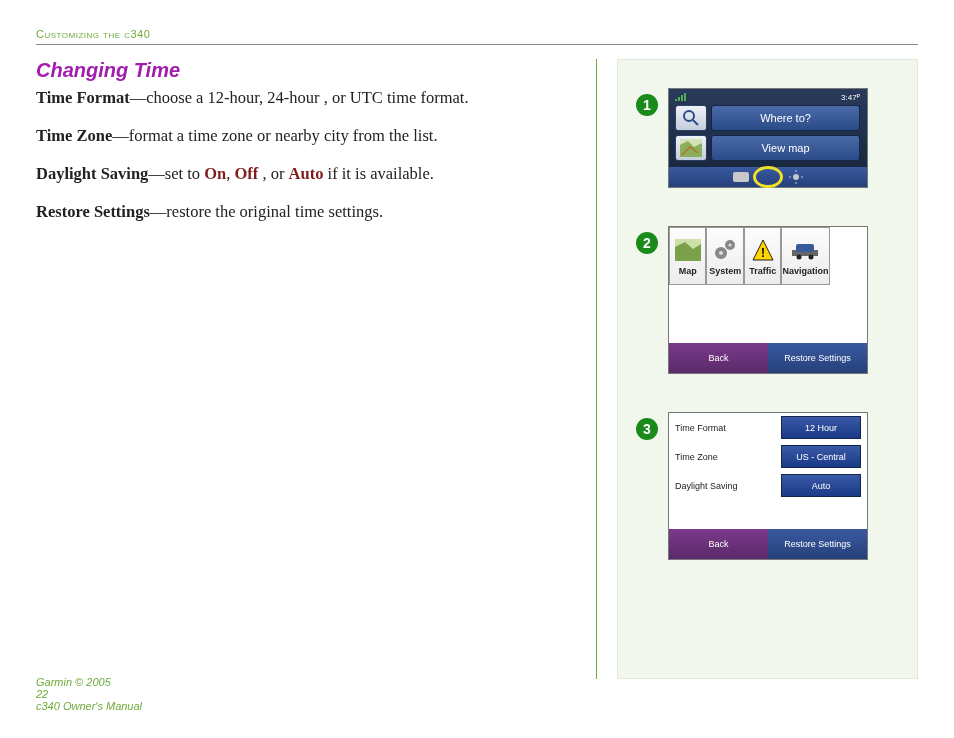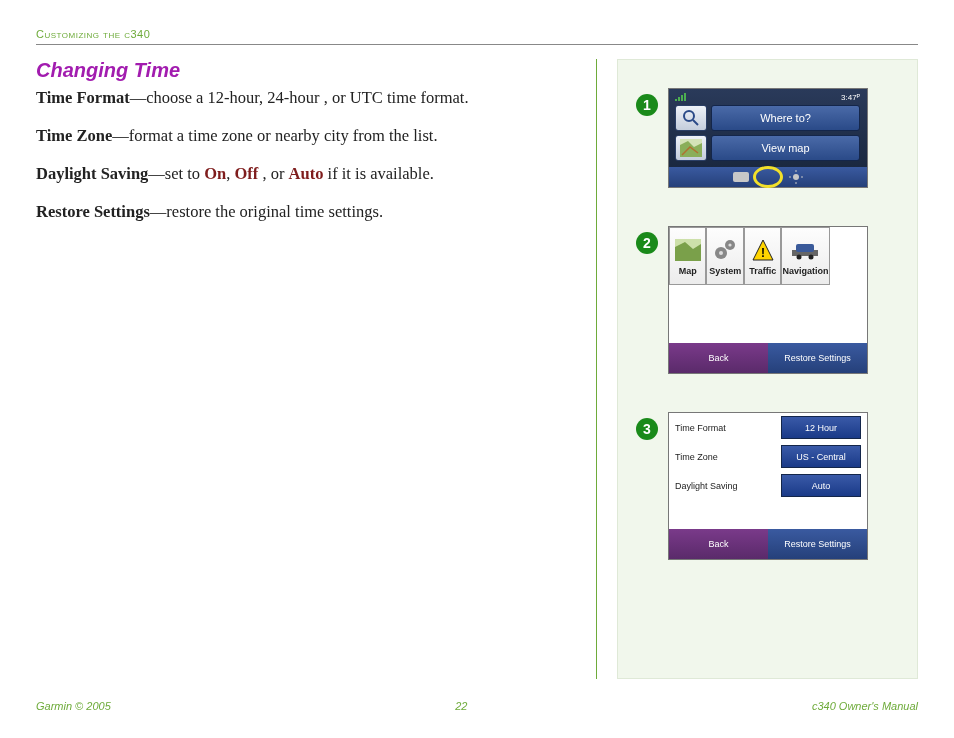--- a/index.html
+++ b/index.html
@@ -150,21 +150,21 @@
     width: 80px; height: 23px;
     background: linear-gradient(#3a5aa8,#1a3a88);
     border: 1px solid #14264a;
     color: #fff; font-size: 9px;
     display: flex; align-items: center; justify-content: center;
   }
   .footer {
     position: absolute; left: 36px; right: 36px; bottom: 26px;
     display: flex; justify-content: space-between;
     font-family: Verdana, Geneva, sans-serif;
-    font-style: italic; font-size: 11px; color: #6eab3a;
+    font-style: italic; font-size: 11px; color: #6eab3a; flex-direction: column;
   }
 </style>
 </head>
 <body>
 
 <div class="header-line">Customizing the c340</div>
 <hr class="header-rule">
 
 <div class="columns">
   <div class="col-left">

